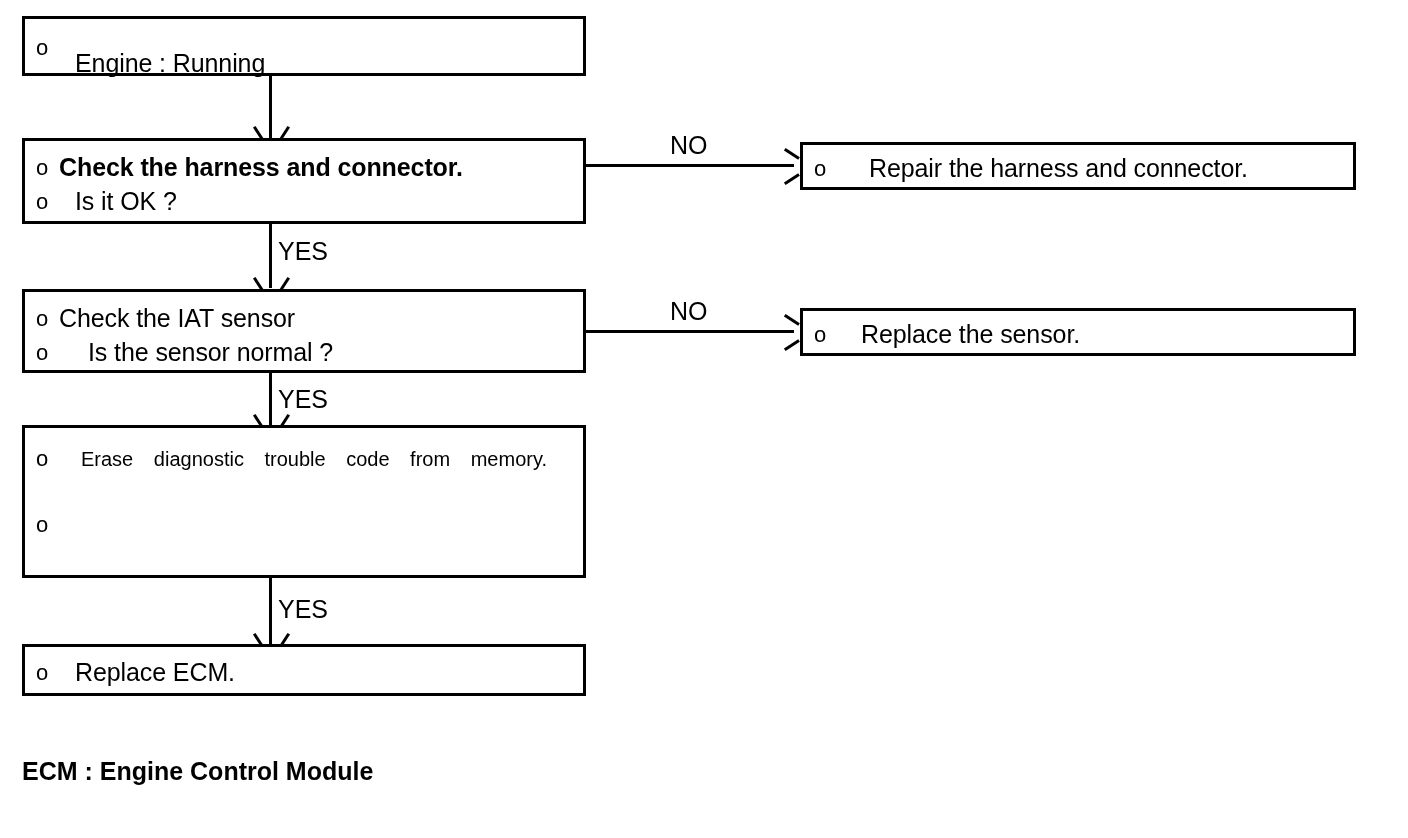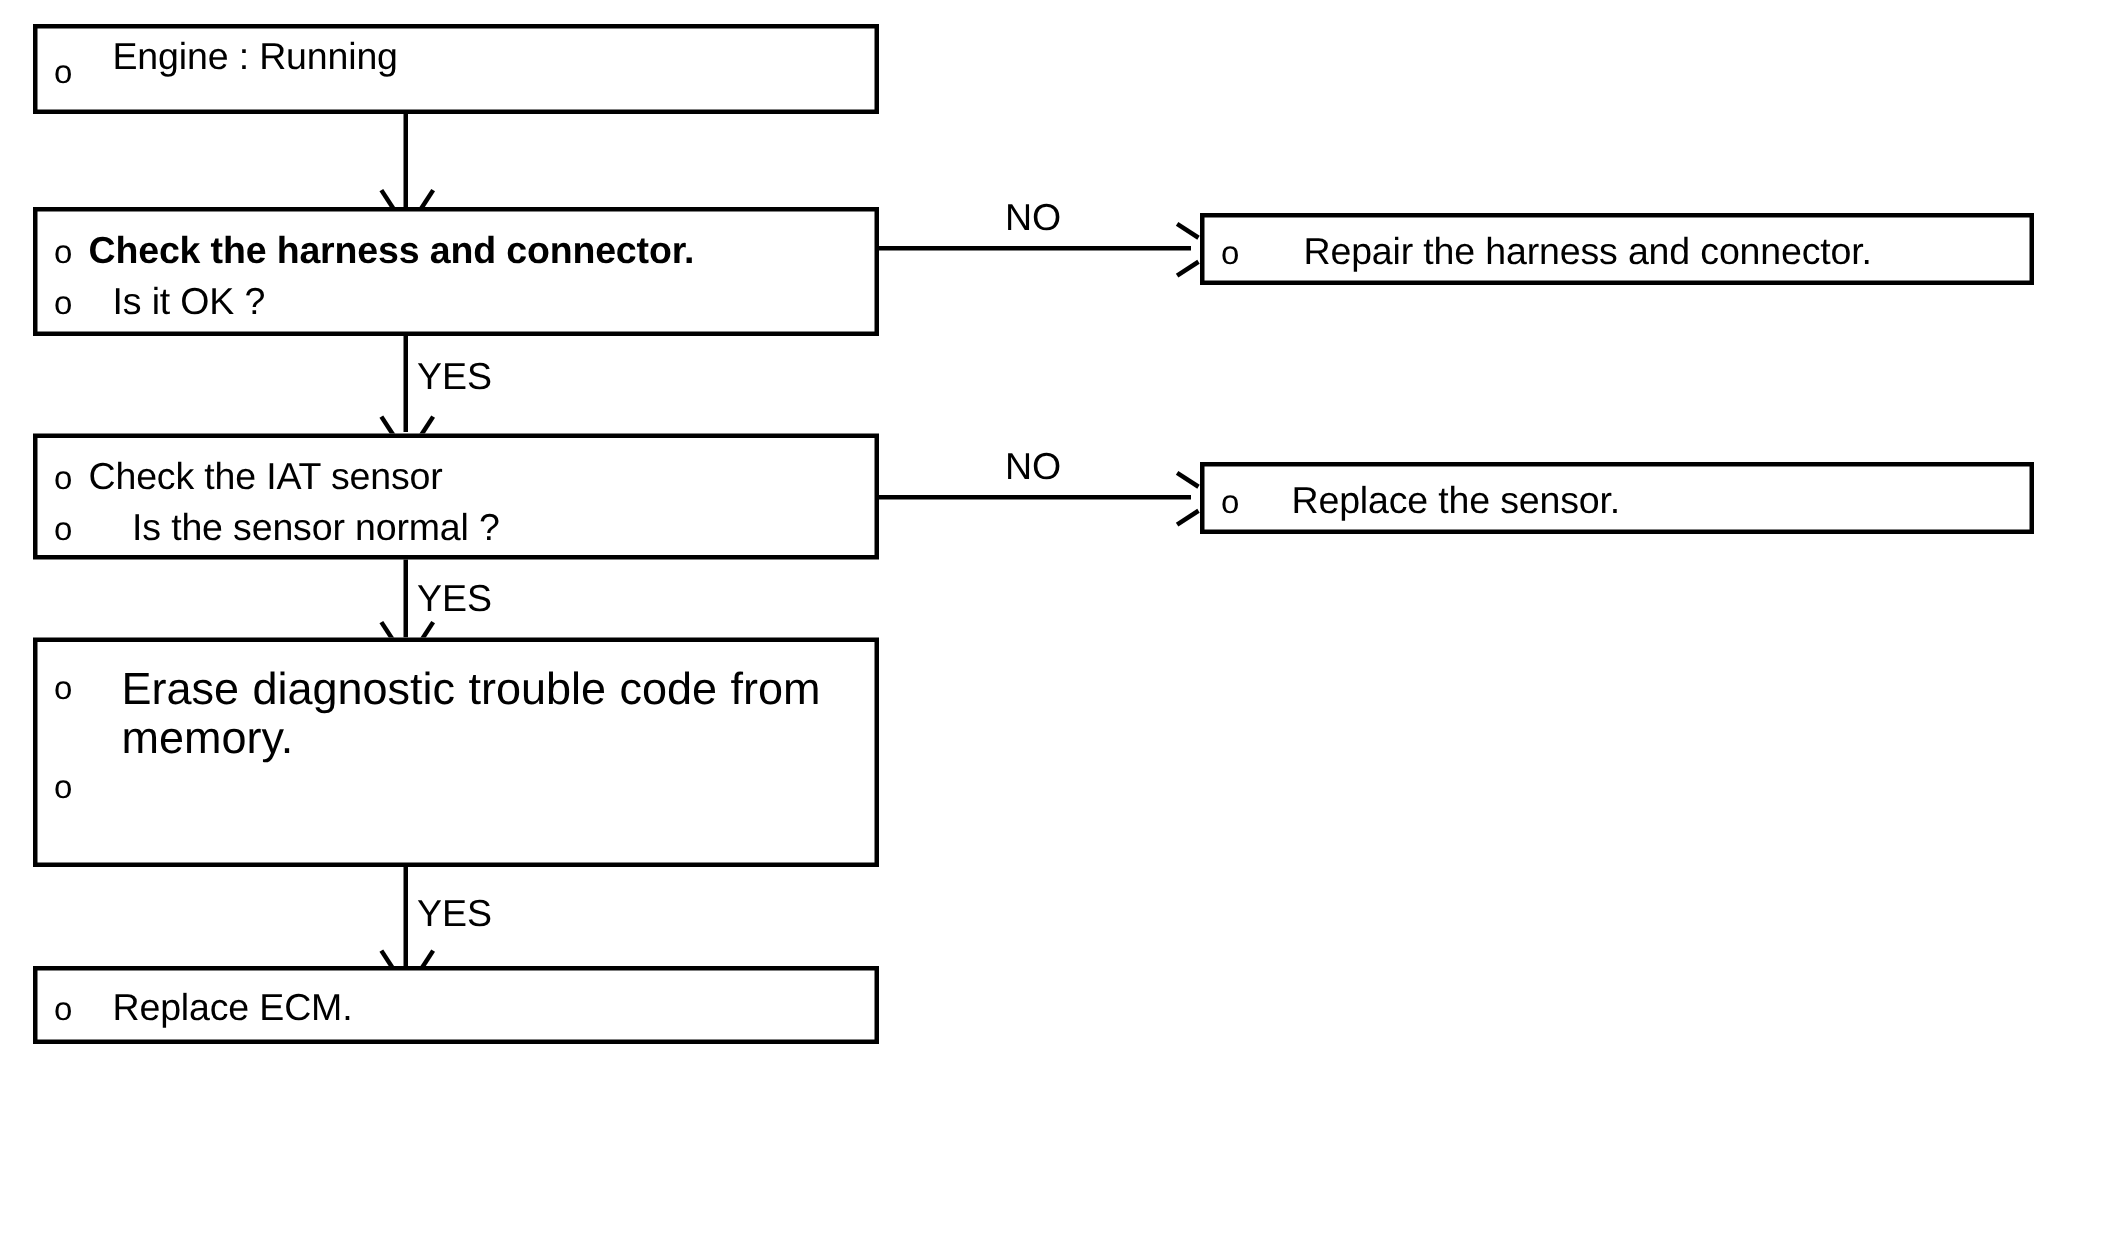--- a/index.html
+++ b/index.html
@@ -36,21 +36,21 @@
     letter-spacing: -0.1px;
   }
   .bullet {
     position: absolute;
     font-size: 22px;
     line-height: 22px;
   }
   
   .just-para {
     position: absolute;
-    font-size: 30px;
+    font-size: 20px;
     line-height: 33px;
     text-align: justify;
     text-align-last: left;
     -moz-text-align-last: left;
   }
   .just-para.two-line::after {
     content: "";
     display: inline-block;
     width: 100%;
   }
@@ -111,21 +111,21 @@
     font-weight: bold;
   }
 </style>
 </head>
 <body>
 
 <div id="canvas">
 
   <div class="flow-box" style="left:22px; top:16px; width:564px; height:60px;">
     <span class="bullet" style="left:11px; top:18px;">o</span>
-    <span class="box-line" style="left:50px; top:7px;text-align:center;">Engine : Running</span>
+    <span class="box-line" style="left:50px; top:32px;text-align:center;">Engine : Running</span>
   </div>
 
   <div class="v-line" style="left:269px; top:76px; height:62px;"></div>
   <div class="arrow-down" style="left:270px; top:139px;"></div>
 
   <div class="flow-box" style="left:22px; top:138px; width:564px; height:86px;">
     <span class="bullet" style="left:11px; top:16px;">o</span>
     <span class="box-line" style="left:34px; top:14px;font-weight:bold;">Check the harness and connector.</span>
     <span class="bullet" style="left:11px; top:50px;">o</span>
     <span class="box-line" style="left:50px; top:48px;">Is it OK ?</span>
@@ -172,14 +172,15 @@
 
   <div class="v-line" style="left:269px; top:578px; height:66px;"></div>
   <div class="arrow-down" style="left:270px; top:646px;"></div>
   <span class="branch-label" style="left:278px; top:597px;">YES</span>
 
   <div class="flow-box" style="left:22px; top:644px; width:564px; height:52px;">
     <span class="bullet" style="left:11px; top:15px;">o</span>
     <span class="box-line" style="left:50px; top:13px;">Replace ECM.</span>
   </div>
 
+  <span class="legend-line" style="left:22px; top:759px;">ECM : Engine Control Module</span>
 
 </div>
 
 </body></html>

